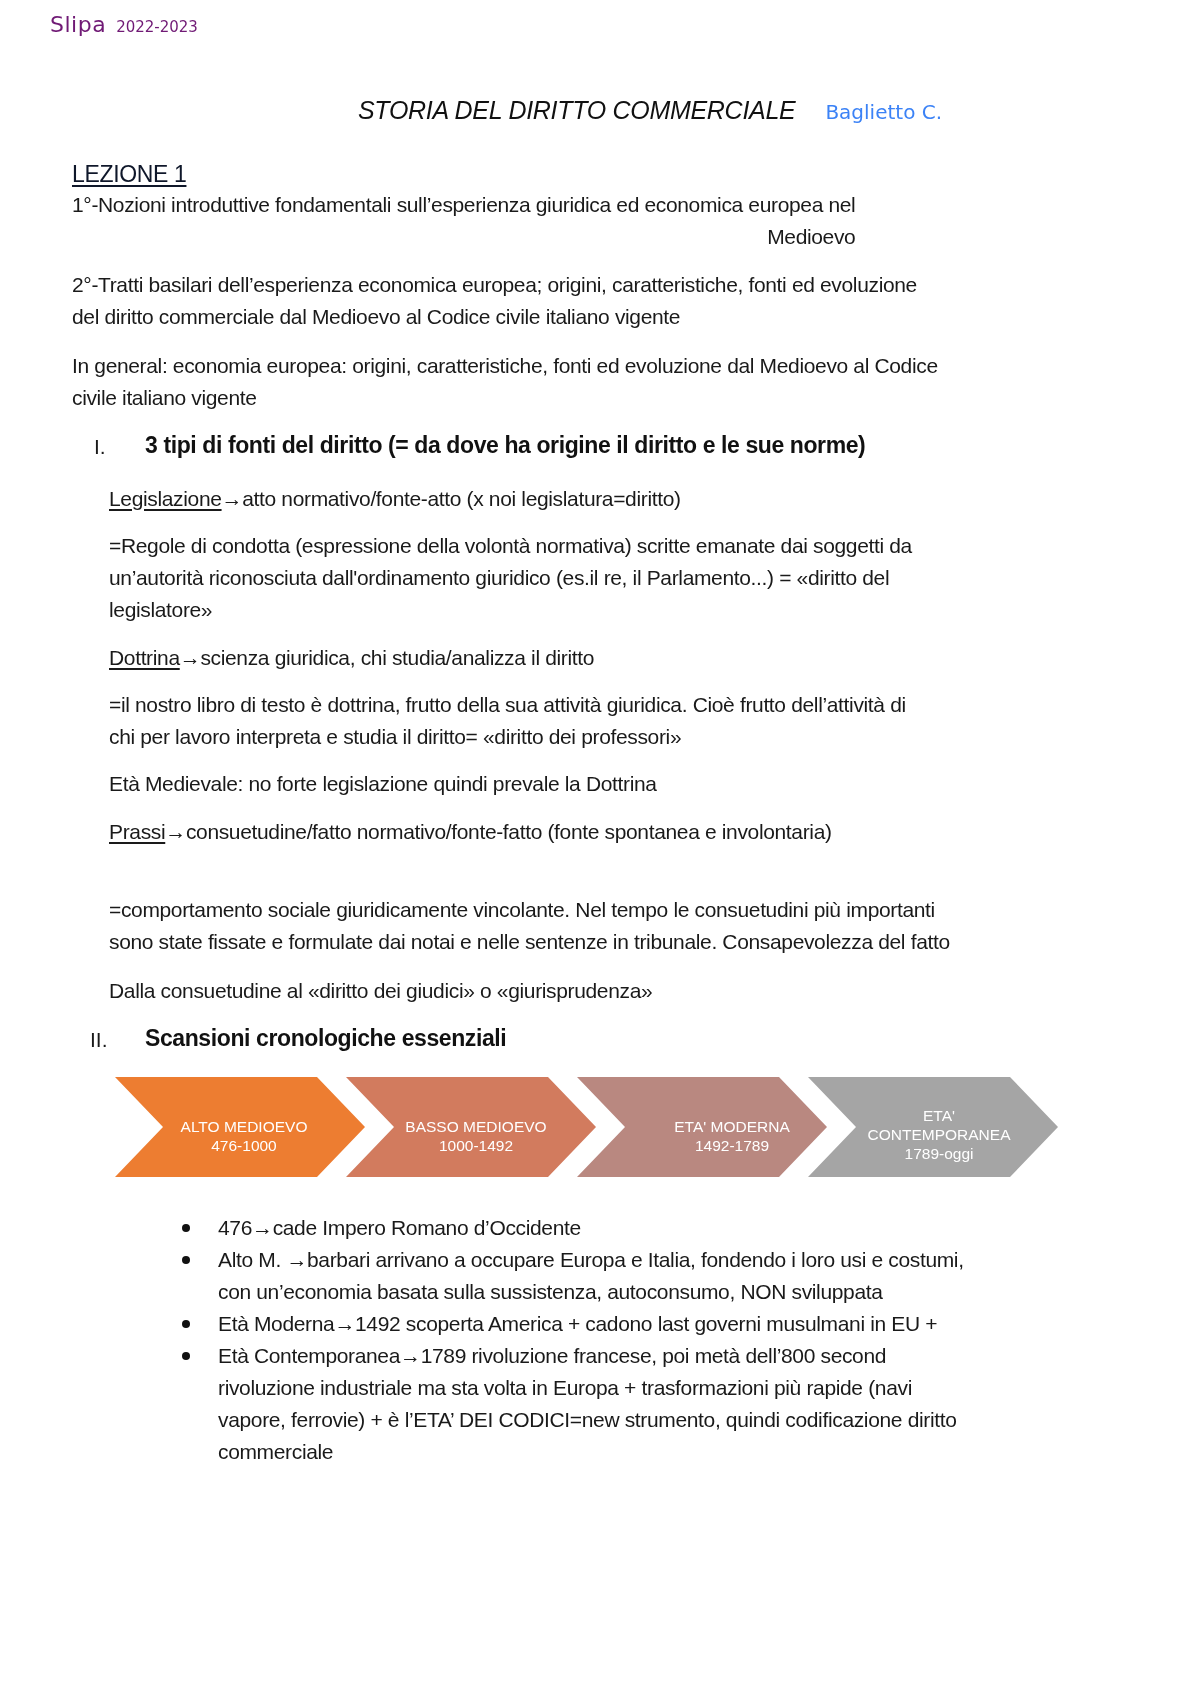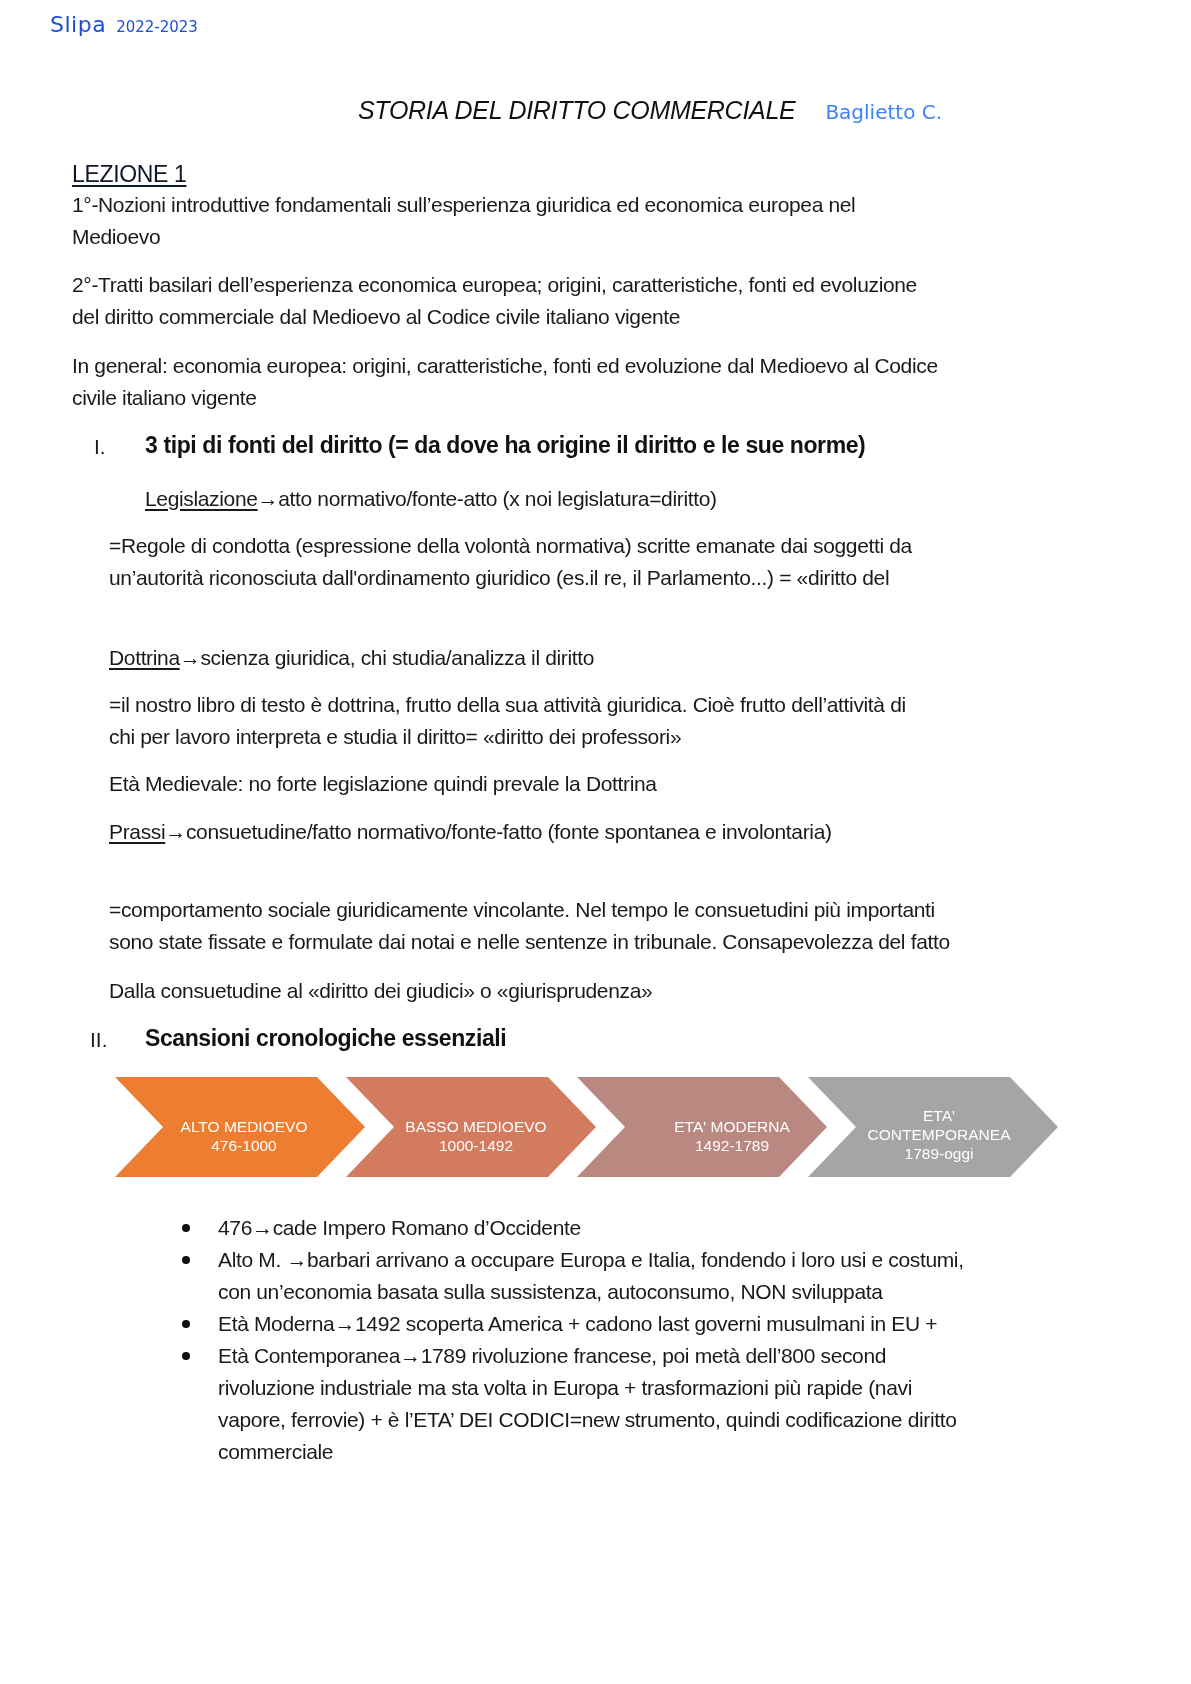--- a/index.html
+++ b/index.html
@@ -1,18 +1,18 @@
 <!DOCTYPE html>
 <html><head>
   <meta charset="utf-8">
   <style>
     html, body { margin: 0; padding: 0; background: #ffffff; }
     body { width: 1191px; height: 1684px; position: relative; overflow: hidden;
       font-family: "Liberation Sans", sans-serif; color: #111; }
-    .hand { position: absolute; font-family: "DejaVu Sans", sans-serif; color: #1d4ed8; }
+    .hand { position: absolute; font-family: "DejaVu Sans", sans-serif; color: #701a75; }
     .handwritten-header { left: 50px; top: 12px; font-size: 22px; letter-spacing: 0.5px; }
     .handwritten-header .year { font-size: 15px; margin-left: 10px; letter-spacing: 0; }
     .title-row { position: absolute; left: 358px; top: 96px; white-space: nowrap; }
     .doc-title { font-style: italic; font-size: 25px; letter-spacing: -0.3px; color: #111; }
     .author { font-family: "DejaVu Sans", sans-serif; font-size: 20px; margin-left: 30px; color: #3b82f6; }
     .t { position: absolute; font-size: 21px; line-height: 32px; white-space: nowrap; letter-spacing: -0.35px; color: #0f172a; }
     .lesson { left: 72px; top: 158px; font-size: 23px; text-decoration: underline; text-underline-offset: 3px; }
     .blk { position: absolute; left: 72px; font-size: 21px; line-height: 32px; letter-spacing: -0.35px; color: #1a1a1a; }
     .ind { left: 109px; }
     .heading { position: absolute; font-weight: bold; font-size: 23px; letter-spacing: -0.4px; color: #111; white-space: nowrap; }
@@ -31,42 +31,43 @@
 <div class="hand handwritten-header">
   <span>Slipa</span><span class="year">2022-2023</span>
 </div>
 
 <div class="title-row">
   <span class="doc-title">STORIA DEL DIRITTO COMMERCIALE</span><span class="author">Baglietto C.</span>
 </div>
 
 <div class="t lesson">LEZIONE 1</div>
 
-<div class="blk" style="top:189px;">
+<div class="blk" style="top:189px;text-align:right;">
   <div>1°-Nozioni introduttive fondamentali sull’esperienza giuridica ed economica europea nel</div>
   <div>Medioevo</div>
 </div>
 <div class="blk" style="top:269px;">
   <div>2°-Tratti basilari dell’esperienza economica europea; origini, caratteristiche, fonti ed evoluzione</div>
   <div>del diritto commerciale dal Medioevo al Codice civile italiano vigente</div>
 </div>
 <div class="blk" style="top:350px;">
   <div>In general: economia europea: origini, caratteristiche, fonti ed evoluzione dal Medioevo al Codice</div>
   <div>civile italiano vigente</div>
 </div>
 
 <div class="roman" style="left:94px; top:435px;">I.</div>
 <div class="heading" style="left:145px; top:432px;">3 tipi di fonti del diritto (= da dove ha origine il diritto e le sue norme)</div>
 
-<div class="blk ind" style="top:483px; white-space:nowrap;margin-left:36px;">
+<div class="blk ind" style="top:483px; white-space:nowrap;">
   <span class="term">Legislazione</span><span class="arrow">→</span><span>atto normativo/fonte-atto (x noi legislatura=diritto)</span>
 </div>
 <div class="blk ind" style="top:530px;">
   <div>=Regole di condotta (espressione della volontà normativa) scritte emanate dai soggetti da</div>
   <div>un’autorità riconosciuta dall'ordinamento giuridico (es.il re, il Parlamento...) = «diritto del</div>
+  <div>legislatore»</div>
 </div>
 
 <div class="blk ind" style="top:642px; white-space:nowrap;">
   <span class="term">Dottrina</span><span class="arrow">→</span><span>scienza giuridica, chi studia/analizza il diritto</span>
 </div>
 <div class="blk ind" style="top:689px;">
   <div>=il nostro libro di testo è dottrina, frutto della sua attività giuridica. Cioè frutto dell’attività di</div>
   <div>chi per lavoro interpreta e studia il diritto= «diritto dei professori»</div>
 </div>
 <div class="blk ind" style="top:768px;">Età Medievale: no forte legislazione quindi prevale la Dottrina</div>

